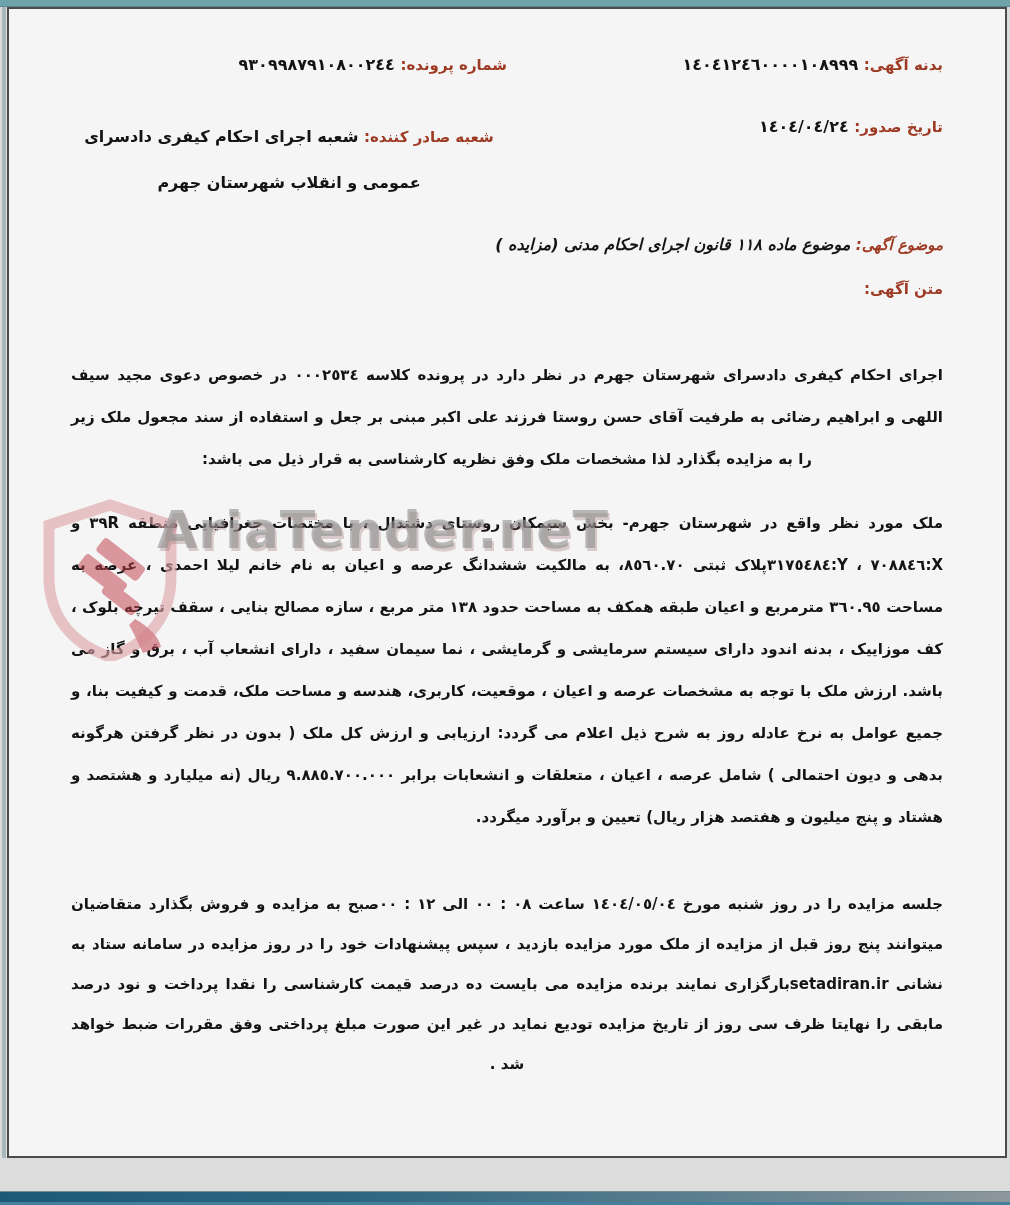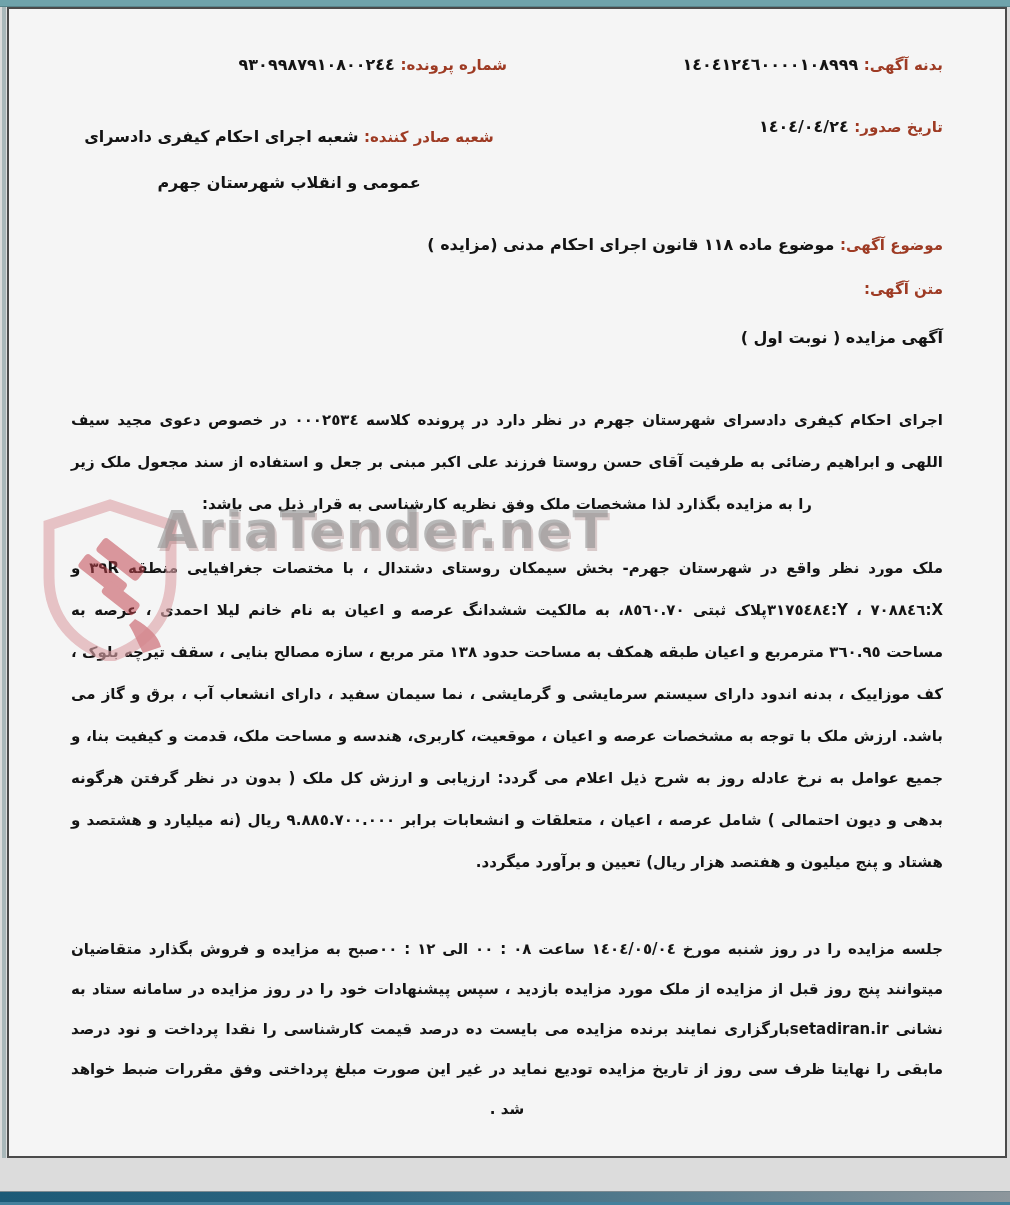--- a/index.html
+++ b/index.html
@@ -28,21 +28,21 @@
     overflow: hidden;
   }
   .hdr-row { display: flex; direction: rtl; margin-top: 10px; }
   .hdr-half { width: 50%; }
   .field { font-weight: bold; line-height: 26px; margin-top: 12px; }
   .label { color: #9e3b24; font-size: 15px; }
   .value { color: #141414; font-size: 16px; }
   .branch-cell { text-align: center; line-height: 46px; }
   .row-ids { margin-top: 1px; }
   .row-date { margin-top: 24px; }
-  .row-subject { margin-top: 26px; }
+  .row-subject { margin-top: 26px; font-style: italic; }
   .row-bodylabel { margin-top: 18px; }
   .body-text { color: #141414; font-weight: bold; font-size: 16px; }
   .line-bismillah { margin-top: 25px; }
   .line-title { margin-top: 26px; }
   .para {
     text-align: justify;
     line-height: 42px;
     font-size: 15px;
   }
   .para.last-center { text-align-last: center; }
@@ -111,21 +111,20 @@
   <div class="field row-subject">
     <span class="label">موضوع آگهی:</span>
     <span class="value">موضوع ماده ١١٨ قانون اجرای احکام مدنی (مزایده )</span>
   </div>
 
   <div class="field row-bodylabel">
     <span class="label">متن آگهی:</span>
   </div>
 
   <div class="body-text">
-    <p class="line-title">آگهی مزایده ( نوبت اول )</p>
     <p class="para last-center para-intro">اجرای احکام کیفری دادسرای شهرستان جهرم در نظر دارد در پرونده کلاسه ٠٠٠٢٥٣٤ در خصوص دعوی مجید سیف اللهی و ابراهیم رضائی به طرفیت آقای حسن روستا فرزند علی اکبر مبنی بر جعل و استفاده از سند مجعول ملک زیر را به مزایده بگذارد لذا مشخصات ملک وفق نظریه کارشناسی به قرار ذیل می باشد:</p>
     <p class="para last-right para-property">ملک مورد نظر واقع در شهرستان جهرم- بخش سیمکان  روستای دشتدال ، با مختصات جغرافیایی منطقه ٣٩R و X:٧٠٨٨٤٦ ،   Y:٣١٧٥٤٨٤پلاک ثبتی ٨٥٦٠.٧٠، به مالکیت ششدانگ عرصه و اعیان به نام خانم لیلا احمدی ، عرصه به مساحت ٣٦٠.٩٥ مترمربع و اعیان طبقه همکف به مساحت حدود ١٣٨ متر مربع ، سازه مصالح بنایی ،  سقف تیرچه بلوک ، کف موزاییک ، بدنه اندود دارای سیستم سرمایشی و گرمایشی ، نما سیمان سفید ، دارای انشعاب آب ، برق و گاز می باشد. ارزش ملک با توجه به مشخصات عرصه و اعیان ، موقعیت، کاربری، هندسه و مساحت ملک، قدمت و کیفیت بنا، و جمیع عوامل به نرخ عادله روز به شرح ذیل اعلام می گردد: ارزیابی و ارزش کل ملک ( بدون در نظر گرفتن هرگونه بدهی و دیون احتمالی ) شامل عرصه ، اعیان ، متعلقات و انشعابات برابر ٩.٨٨٥.٧٠٠.٠٠٠ ریال (نه میلیارد و هشتصد و هشتاد و پنج میلیون و هفتصد هزار ریال) تعیین و برآورد میگردد.</p>
     <p class="para last-center para-session">جلسه مزایده را در روز شنبه مورخ  ١٤٠٤/٠٥/٠٤ ساعت ٠٨ : ٠٠ الی ١٢ : ٠٠صبح به مزایده و فروش بگذارد متقاضیان میتوانند پنج روز قبل از مزایده از ملک مورد مزایده بازدید ، سپس پیشنهادات خود را در روز مزایده در سامانه ستاد به نشانی setadiran.irبارگزاری نمایند  برنده مزایده می بایست ده درصد قیمت کارشناسی را نقدا  پرداخت و نود درصد مابقی را نهایتا ظرف سی روز از تاریخ مزایده تودیع نماید در غیر این صورت مبلغ پرداختی وفق مقررات ضبط خواهد شد .</p>
 
   </div>
 
   <svg class="watermark-shield" viewBox="0 0 142 162" xmlns="http://www.w3.org/2000/svg">
     <path d="M71 6 L132 26 L132 78 C132 120 106 146 71 158 C36 146 10 120 10 78 L10 26 Z" fill="none" stroke="#dda3a8" stroke-width="11"></path>
     <g fill="#c0424d" opacity="0.85">
       <rect x="38" y="68" width="52" height="17" rx="4" transform="rotate(38 64 76)"></rect>

